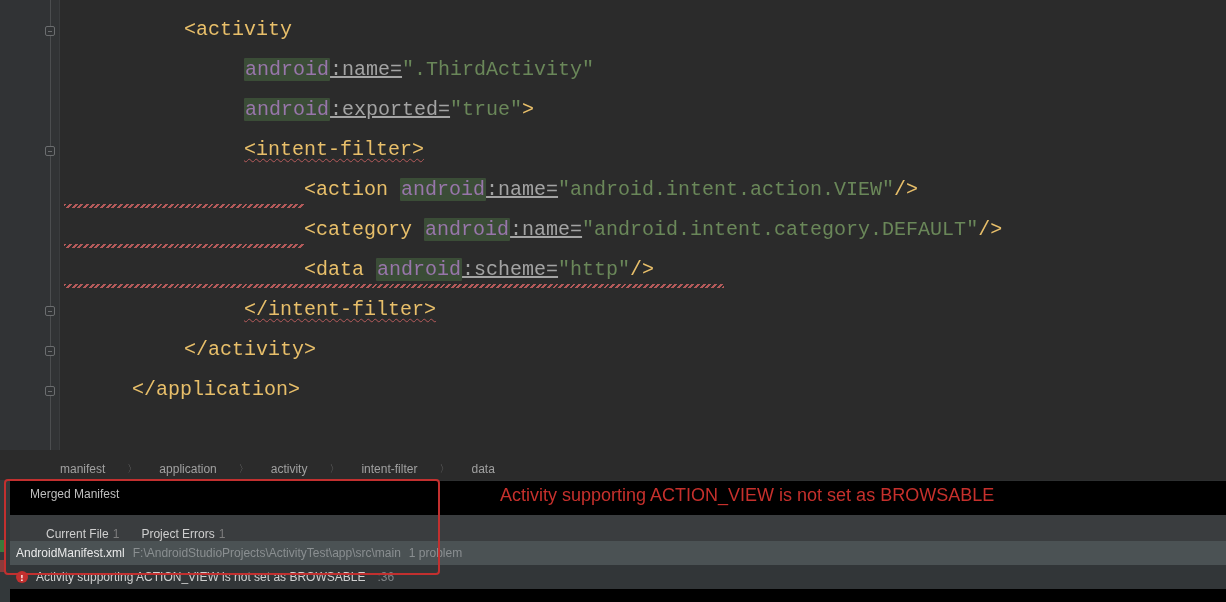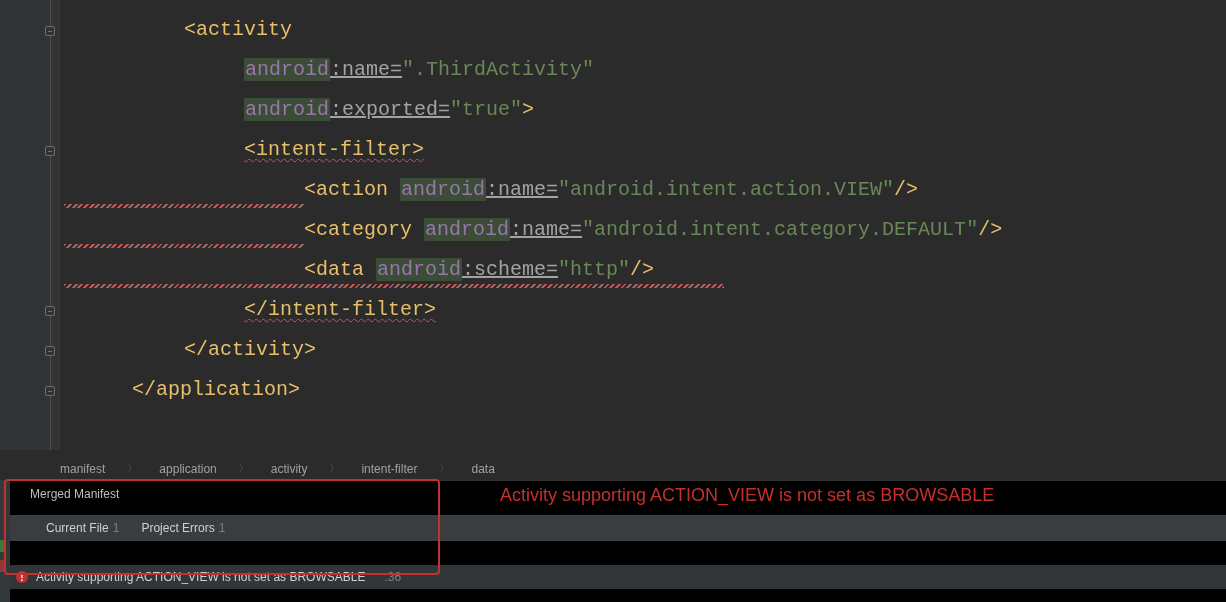--- a/index.html
+++ b/index.html
@@ -128,21 +128,21 @@
     height: 26px;
     background: #3a3d3f;
     display: flex;
     align-items: center;
     font-size: 12px;
   }
   .tab-label {
     padding: 0 8px 0 14px;
     color: #cfcfcf;
     height: 26px;
-    display: flex; align-items: center;
+    display: flex; align-items: flex-end;
     cursor: pointer;
   }
   .tab-count { color: #7d7d7d; margin-left: 4px; }
   .left-badge {
     position: absolute; left: 0; top: 34px; width: 32px; height: 26px;
     font-size: 11px; color: #8a8a8a; display:flex; align-items:center; justify-content:center;
   }
   .file-row {
     position: absolute; top: 60px; left: 0; right: 0;
     height: 24px;
@@ -164,21 +164,21 @@
   }
   .err-ico {
     width: 12px; height: 12px; border-radius: 50%;
     background: #c2302f;
     display: flex; align-items: center; justify-content: center;
     color: #fff; font-size: 10px; font-weight: bold;
     margin-right: 8px;
     flex-shrink: 0;
   }
   .err-text { color: #d0d0d0; }
-  .err-line { color: #808487; margin-left: 19px; }
+  .err-line { color: #808487; margin-left: 12px; }
 
   .side-strip-left {
     position: absolute; left: 0; top: 480px; width: 10px; height: 122px;
     background: #33383a;
   }
   .strip-green {
     position: absolute; left: 0; top: 540px; width: 6px; height: 12px;
     background: #3b7a3b;
   }
   .strip-red {
@@ -246,20 +246,25 @@
     <div class="tab-label">
       <span>Current File</span>
       <span class="tab-count">1</span>
     </div>
     <div class="tab-label">
       <span>Project Errors</span>
       <span class="tab-count">1</span>
     </div>
   </div>
 
+  <div class="file-row">
+    <span class="file-name">AndroidManifest.xml</span>
+    <span class="file-path">F:\AndroidStudioProjects\ActivityTest\app\src\main</span>
+    <span class="file-meta">1 problem</span>
+  </div>
 
   <div class="err-row">
     <span class="err-ico">!</span>
     <span class="err-text">Activity supporting ACTION_VIEW is not set as BROWSABLE</span>
     <span class="err-line">:36</span>
   </div>
 </div>
 
 <div class="side-strip-left"></div>
 <div class="strip-green"></div>

